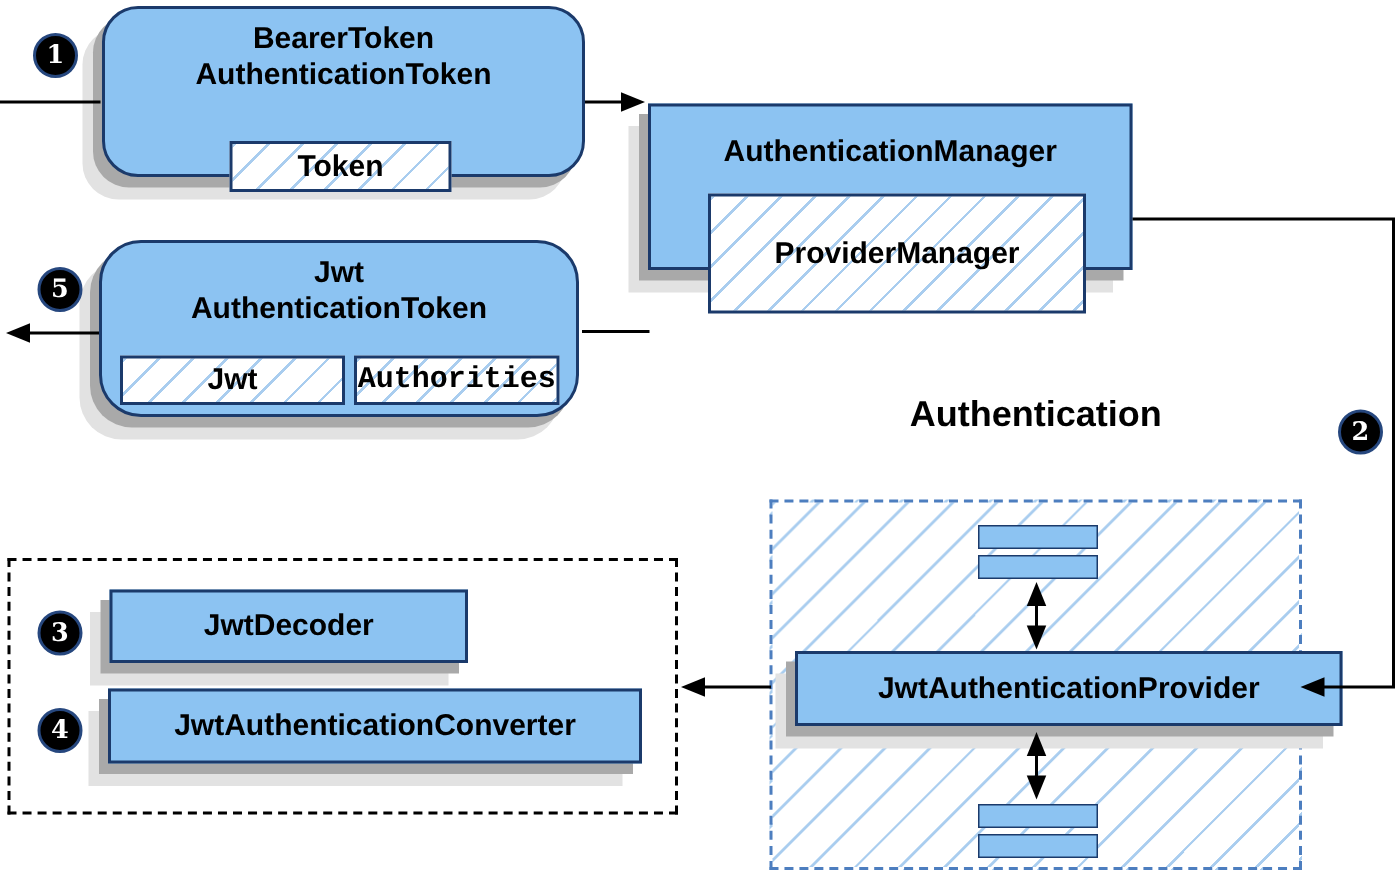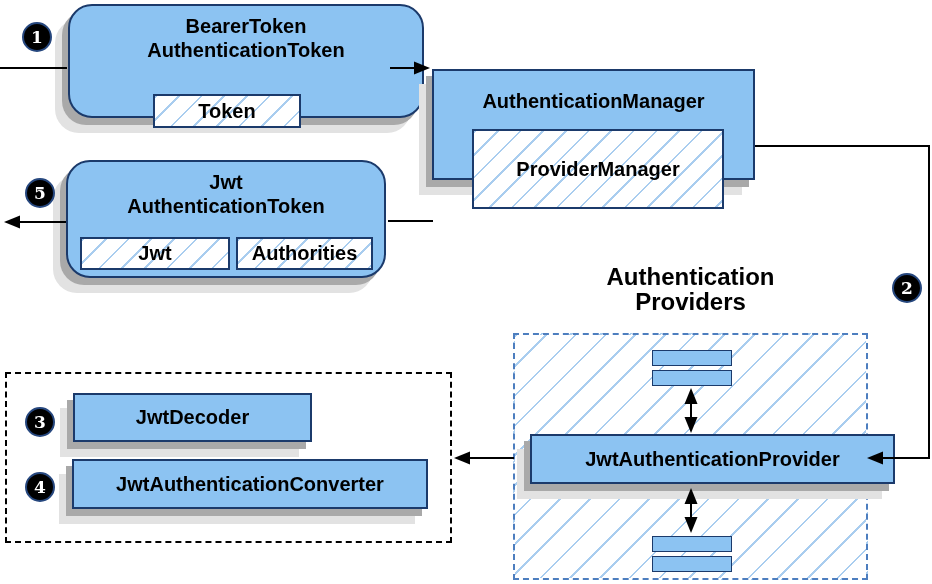--- a/index.html
+++ b/index.html
@@ -89,45 +89,44 @@
     pointer-events:none;
     z-index:10;
   }
   .z1{z-index:1}.z2{z-index:2}.z20{z-index:20}
 </style>
 </head>
 <body>
 
 <div id="canvas">
 
-  <div class="node rounded z2" style="left:68px;top:4px;width:356px;height:114px;">
+  <div class="node rounded z2" style="left:68px;top:4px;width:322px;height:114px;">
     <div class="node-title" style="top:8px;">
       <div>BearerToken</div>
       <div>AuthenticationToken</div>
     </div>
     <div class="field hatch-sm" style="left:83px;top:88px;width:148px;height:34px;">Token</div>
   </div>
 
   <div class="node z2" style="left:432px;top:69px;width:323px;height:111px;padding-left:11px;">
     <div class="node-title" style="top:18px;">AuthenticationManager</div>
     <div class="field hatch-sm" style="left:38px;top:58px;width:252px;height:80px;">ProviderManager</div>
   </div>
 
-  <div class="node rounded z2" style="left:66px;top:160px;width:320px;height:118px;">
+  <div class="node rounded z2" style="left:66px;top:160px;width:320px;height:118px;border-radius:28px;">
     <div class="node-title" style="top:8px;">
       <div>Jwt</div>
       <div>AuthenticationToken</div>
     </div>
     <div class="field hatch-sm" style="left:12px;top:75px;width:150px;height:33px;">Jwt</div>
-    <div class="field hatch-sm" style="left:168px;top:75px;width:137px;height:33px;">Authorities</div>
+    <div class="field hatch-sm" style="left:168px;top:75px;width:137px;height:33px;font-family:Liberation Mono, monospace;">Authorities</div>
   </div>
 
   <div class="group-title" style="left:513px;top:264px;width:355px;">
     <div>Authentication</div>
-    <div>Providers</div>
   </div>
 
   <div class="group-blue z1" style="left:513px;top:333px;width:355px;height:247px;">
     <div class="bar" style="left:137px;top:15px;"></div>
     <div class="bar" style="left:137px;top:35px;"></div>
     <div class="node center-label" style="left:15px;top:99px;width:365px;height:50px;">JwtAuthenticationProvider</div>
     <div class="bar" style="left:137px;top:201px;"></div>
     <div class="bar" style="left:137px;top:221px;"></div>
   </div>
 

